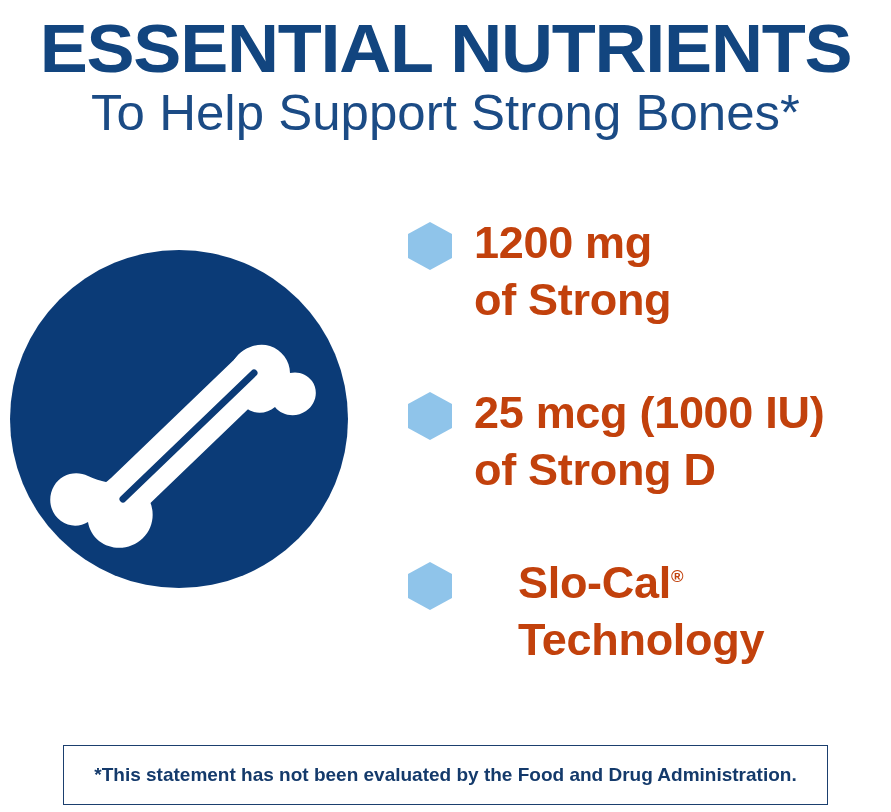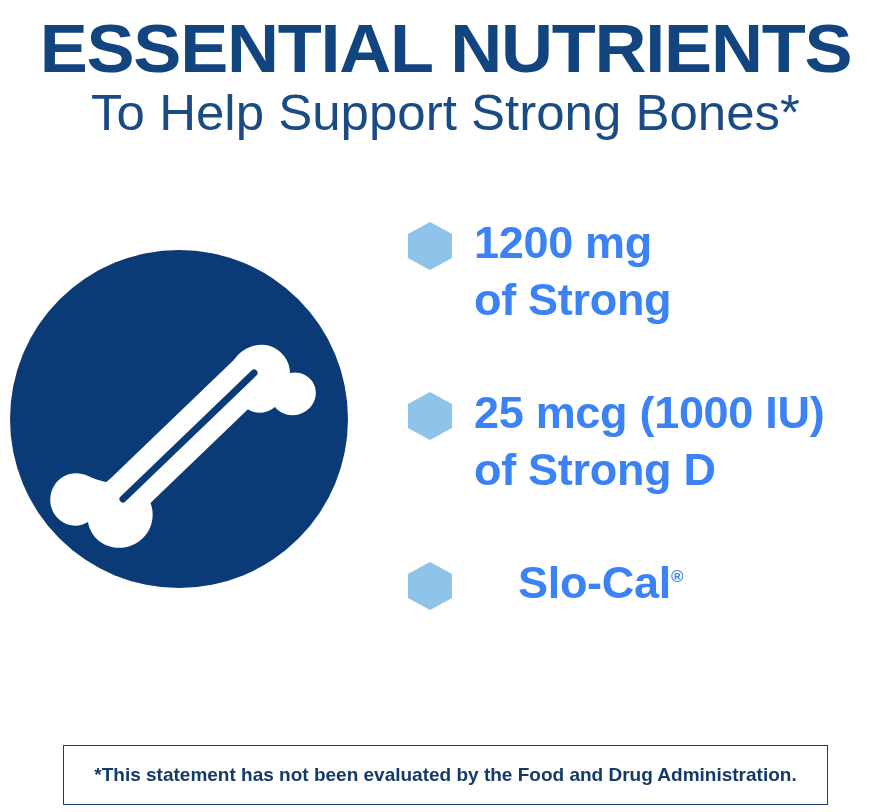--- a/index.html
+++ b/index.html
@@ -92,21 +92,21 @@
     gap: 44px;
   }
   .hexagon {
     flex: 0 0 auto;
     width: 44px;
     height: 48px;
     margin-top: 8px;
     margin-right: 22px;
   }
   .bullet-text {
-    color: #3b82f6;
+    color: #c2410c;
     font-family: "Liberation Sans", sans-serif;
     font-weight: bold;
     font-size: 45px;
     line-height: 57px;
     letter-spacing: -0.3px;
     white-space: nowrap;
   }
   .bullet-line {
     display: block;
   }
@@ -209,20 +209,21 @@
       <span class="bullet-line">of Strong D</span>
     </div>
   </div>
 
   <div class="bullet-row">
     <svg class="hexagon" viewBox="0 0 44 48">
       <polygon points="22,0 44,12 44,36 22,48 0,36 0,12" fill="#8fc4ea"></polygon>
     </svg>
     <div class="bullet-text">
       <span class="bullet-line"><span>Slo-Cal</span><span class="reg-mark">®</span></span>
+      <span class="bullet-line">Technology</span>
     </div>
   </div>
 
 </div>
 
 <div class="disclaimer">
   <div class="disclaimer-text">
     <span class="disclaimer-line">*This statement has not been evaluated by the Food and Drug Administration.</span>
   </div>
 </div>

